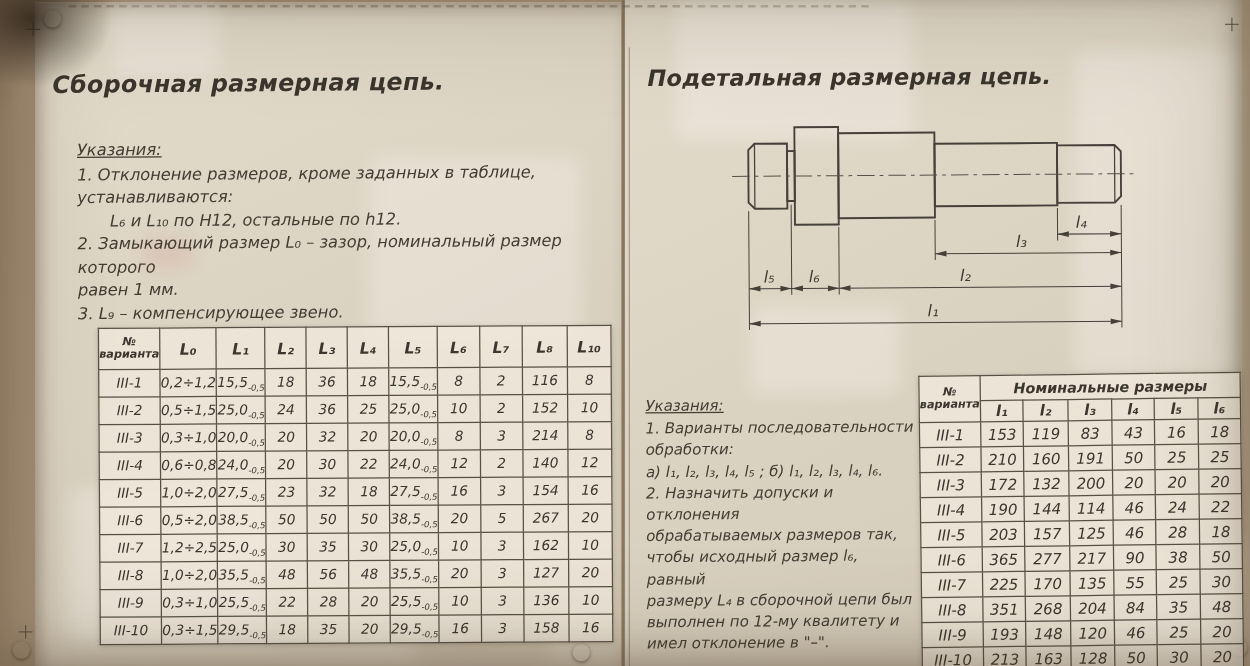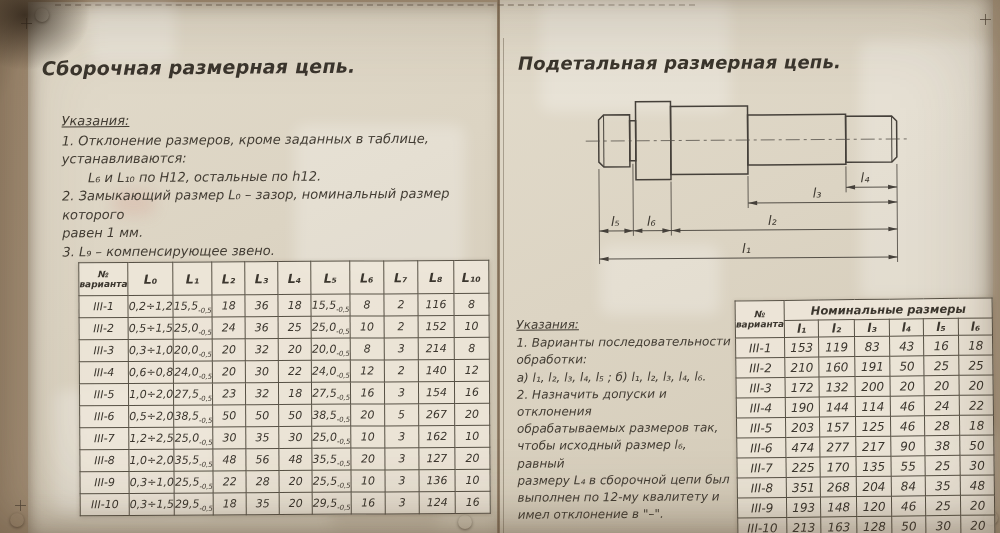--- a/index.html
+++ b/index.html
@@ -253,21 +253,21 @@
           <tr>
             <td>III-10</td>
             <td>0,3÷1,5</td>
             <td>29,5<sub>-0,5</sub></td>
             <td>18</td>
             <td>35</td>
             <td>20</td>
             <td>29,5<sub>-0,5</sub></td>
             <td>16</td>
             <td>3</td>
-            <td>124</td>
+            <td>158</td>
             <td>16</td>
           </tr>
         </tbody>
     </table>
   </div>
 
   <div class="title hand" id="right-title">Подетальная размерная цепь.</div>
 
   <svg id="drawing" width="462" height="185" viewBox="0 0 462 185">
     <g stroke="#45403a" fill="none" stroke-width="1.5">
@@ -403,21 +403,21 @@
             <td>III-5</td>
             <td>203</td>
             <td>157</td>
             <td>125</td>
             <td>46</td>
             <td>28</td>
             <td>18</td>
           </tr>
           <tr>
             <td>III-6</td>
-            <td>474</td>
+            <td>365</td>
             <td>277</td>
             <td>217</td>
             <td>90</td>
             <td>38</td>
             <td>50</td>
           </tr>
           <tr>
             <td>III-7</td>
             <td>225</td>
             <td>170</td>

